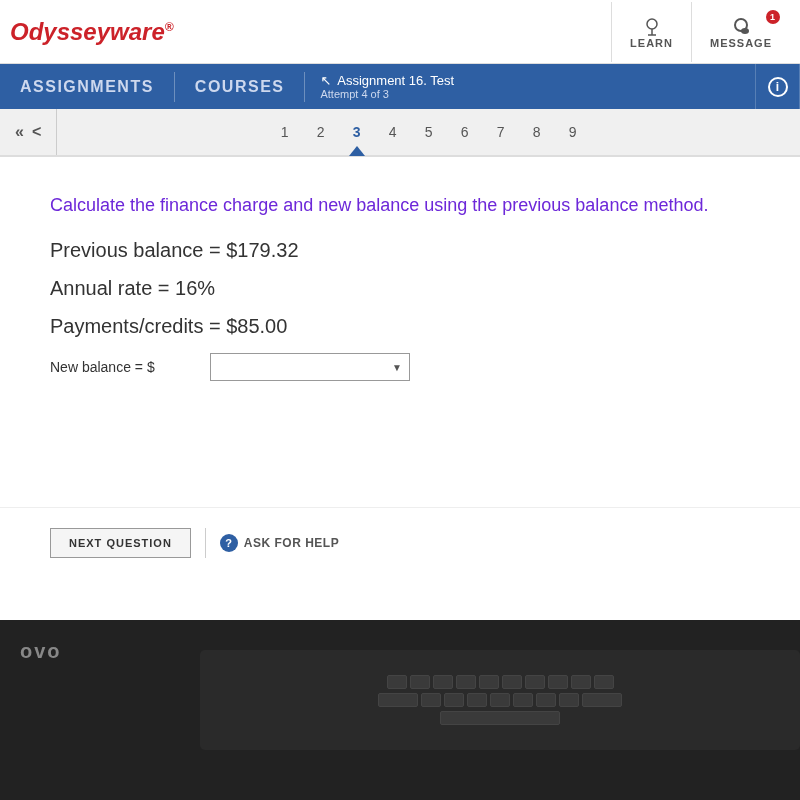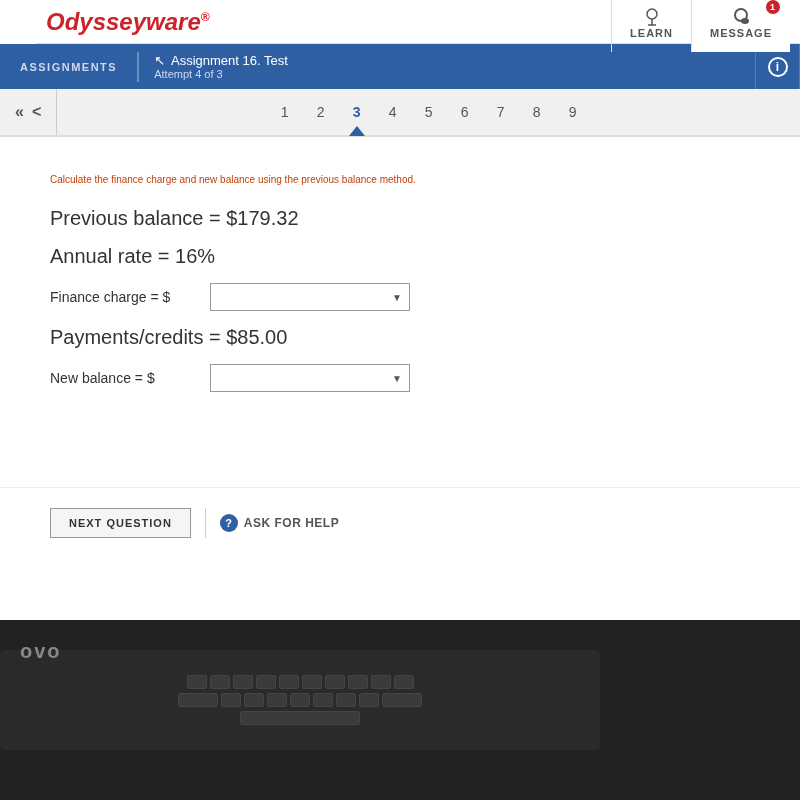--- a/index.html
+++ b/index.html
@@ -16,27 +16,26 @@
       width: 800px;
       height: 620px;
       background: #fff;
       position: relative;
       overflow: hidden;
     }
 
     
     .top-nav {
       background: #fff;
-      height: 44px;
+      height: 64px;
       display: flex;
       align-items: center;
       justify-content: space-between;
       padding: 0 10px;
       border-bottom: 1px solid #ddd;
-      margin-left: 36px;
     }
 
     .logo {
       font-size: 24px;
       font-weight: bold;
       color: #cc2229;
       font-style: italic;
     }
     .logo span {
       color: #cc2229;
@@ -99,21 +98,21 @@
       align-items: center;
       height: 100%;
     }
 
     .sec-nav-tab {
       padding: 16px 20px;
       height: 100%;
       display: flex;
       align-items: center;
       color: #cdd8ee;
-      font-size: 11px;
+      font-size: 16px;
       font-weight: bold;
       letter-spacing: 1.5px;
       cursor: pointer;
       text-transform: uppercase;
     }
 
     .sec-nav-divider {
       width: 1px;
       height: 30px;
       background: rgba(255,255,255,0.3);
@@ -248,22 +247,22 @@
     }
 
     
     .main-content {
       background: #fff;
       padding: 35px 50px 30px 50px;
       min-height: 350px;
     }
 
     .question-text {
-      font-size: 10px;
-      color: #c2410c;
+      font-size: 18px;
+      color: #6d28d9;
       margin-bottom: 20px;
       line-height: 1.5;
     }
 
     .field-row {
       margin-bottom: 15px;
       display: flex;
       align-items: center;
       font-size: 14px;
       color: #333;
@@ -356,21 +355,21 @@
       align-items: center;
       justify-content: center;
     }
 
     
     .laptop-body {
       background: #222;
       height: 180px;
       display: flex;
       flex-direction: column;
-      align-items: flex-start;
+      align-items: flex-end;
       justify-content: flex-start;
       padding-top: 10px;
       position: relative;
     }
 
     .laptop-brand {
       color: #888;
       font-size: 20px;
       font-weight: bold;
       letter-spacing: 2px;
@@ -437,20 +436,23 @@
       </div>
     </div>
   </div>
 
   <div class="secondary-nav">
     <div class="sec-nav-tabs">
       <div class="sec-nav-tab">
         <span>ASSIGNMENTS</span>
       </div>
       <div class="sec-nav-divider"></div>
+      <div class="sec-nav-tab">
+        <span>COURSES</span>
+      </div>
       <div class="sec-nav-divider"></div>
       <div class="assignment-breadcrumb">
         <div class="assignment-title">
           <span class="cursor-icon">↖</span>
           <span>Assignment</span>
           <span> </span>
           <span>16. Test</span>
         </div>
         <div class="assignment-sub">Attempt 4 of 3</div>
       </div>
@@ -487,30 +489,20 @@
     <div class="question-text">Calculate the finance charge and new balance using the previous balance method.</div>
 
     <div class="field-row">
       <span class="field-value">Previous balance = $179.32</span>
     </div>
 
     <div class="field-row">
       <span class="field-value">Annual rate = 16%</span>
     </div>
 
-    <div class="field-row">
-      <span class="field-label">Finance charge = $</span>
-      <div class="select-wrapper">
-        <select class="dropdown-select">
-          <option value=""></option>
-          <option value="2.39">2.39</option>
-          <option value="2.39">$2.39</option>
-        </select>
-      </div>
-    </div>
 
 
     <div class="field-row">
       <span class="field-value">Payments/credits = $85.00</span>
     </div>
 
     <div class="field-row">
       <span class="field-label">New balance = $</span>
       <div class="select-wrapper">
         <select class="dropdown-select">

